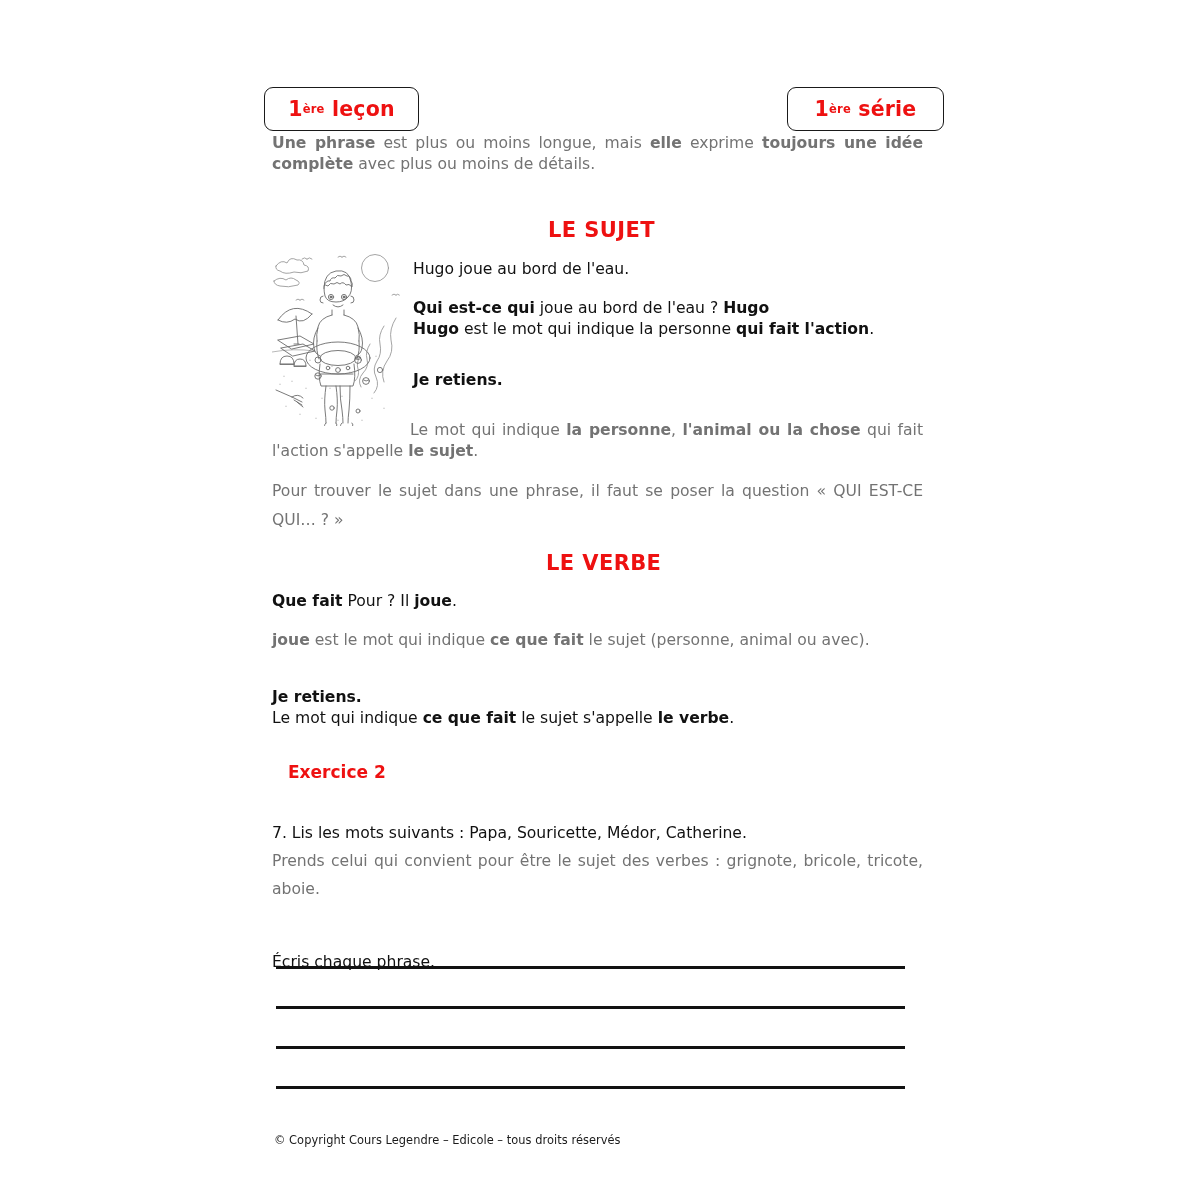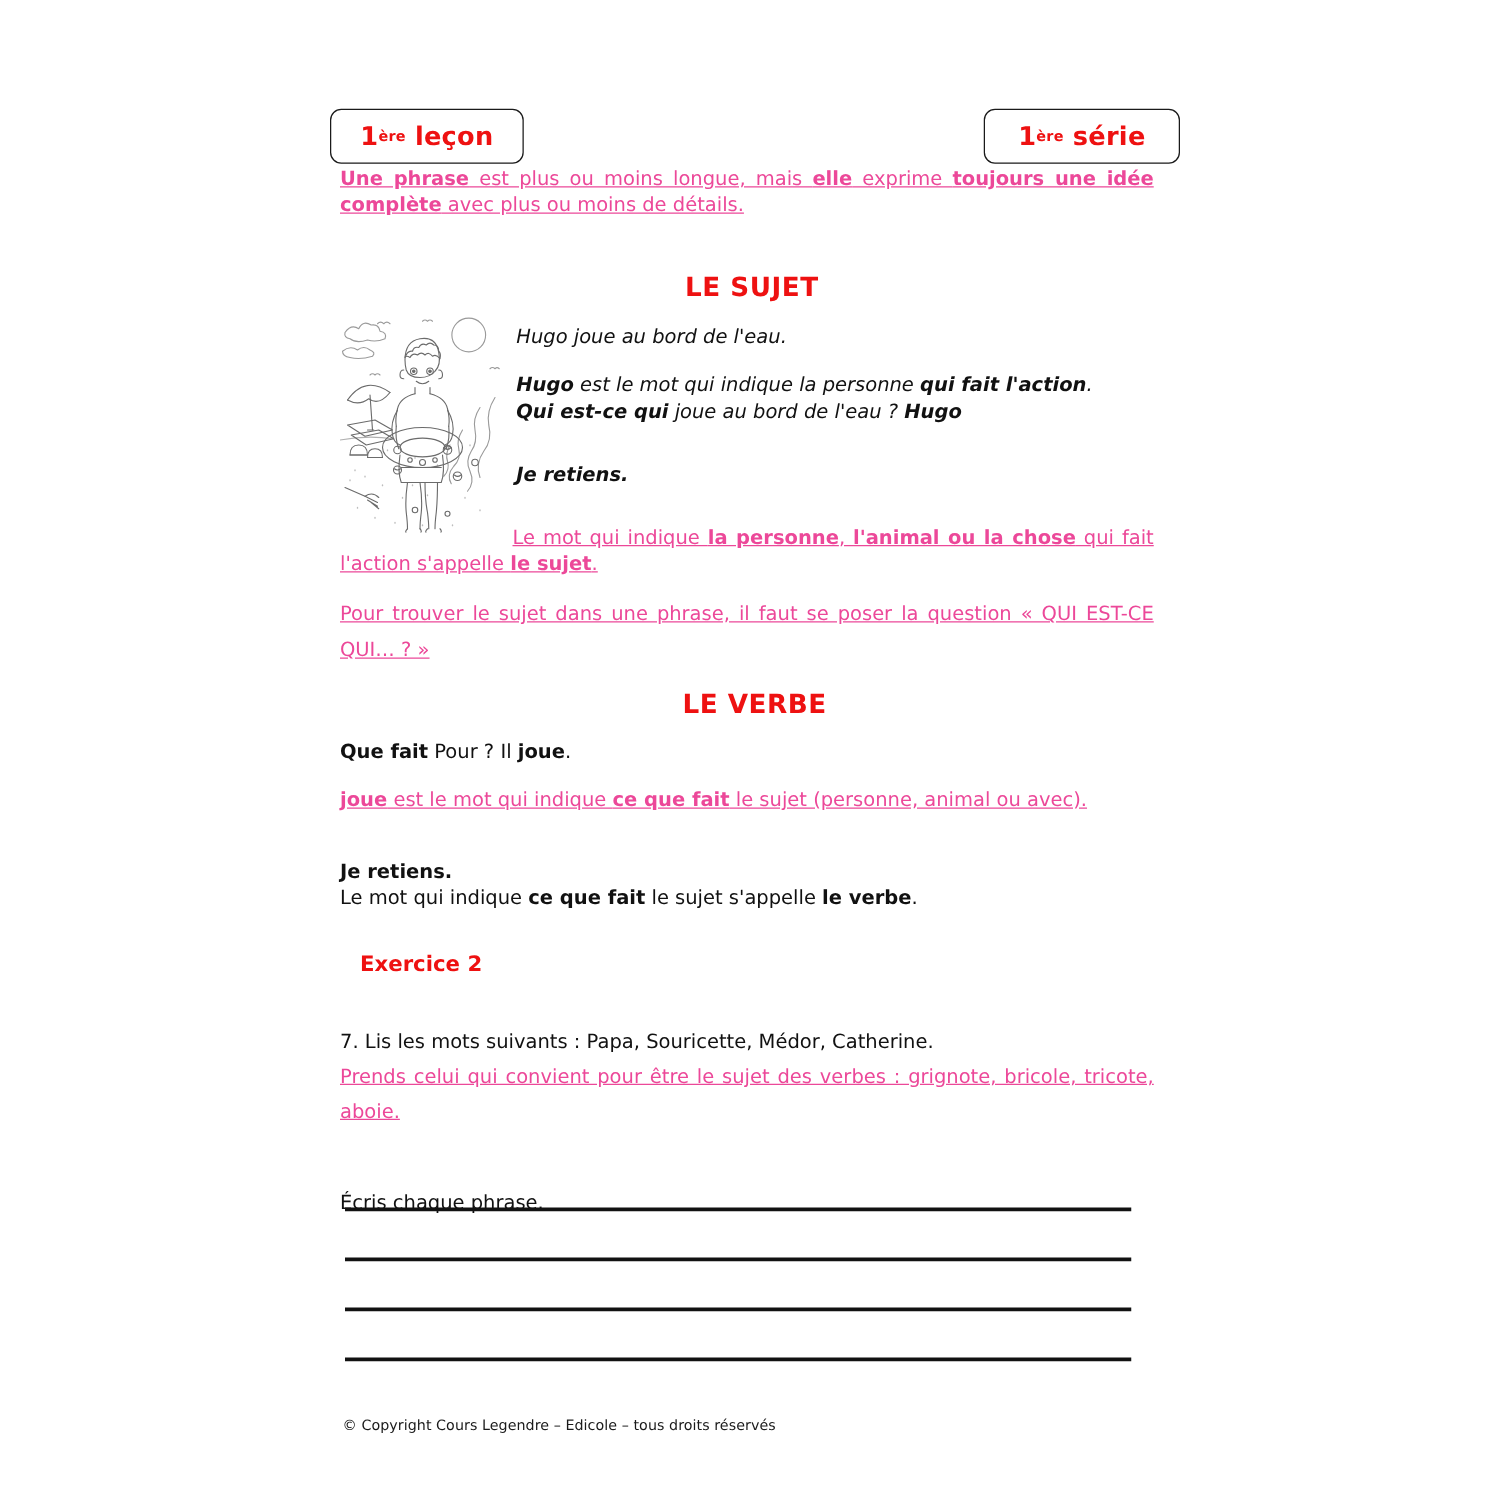--- a/index.html
+++ b/index.html
@@ -53,22 +53,21 @@
     position: absolute;
     left: 272px;
     width: 651px;
   }
 
   p.just {
     margin: 0;
     text-align: justify;
     font-size: 15.6px;
     line-height: 21px;
-    color: #ec4899;
-    text-decoration: underline;
+    color: #737373;
   }
   p.flow {
     margin: 0;
     text-align: left;
     font-size: 15.6px;
     line-height: 21px;
     color: #111;
   }
   b { font-weight: bold; }
 
@@ -95,21 +94,20 @@
     width: 128px;
     height: 178px;
   }
   .illus svg { display: block; }
 
   
   .beside {
     position: absolute;
     left: 413px;
     width: 510px;
-    font-style: italic;
   }
 
   
   .wline {
     position: absolute;
     left: 276px;
     width: 629px;
     height: 0;
     border-top: 3.2px solid #121212;
   }
@@ -239,22 +237,22 @@
         <path d="M70 175 q-3 3 0 4 q6 1 10 0 q2 -2 0 -4"></path>
       </g>
     </svg>
   </div>
 
   <div class="beside" style="top:259px;">
     <p class="flow">Hugo joue au bord de l'eau.</p>
   </div>
 
   <div class="beside" style="top:298px;">
+    <p class="flow"><b>Qui est-ce qui</b><span> joue au bord de l'eau ? </span><b>Hugo</b></p>
     <p class="flow"><b>Hugo</b><span> est le mot qui indique la personne </span><b>qui fait l'action</b><span>.</span></p>
-    <p class="flow"><b>Qui est-ce qui</b><span> joue au bord de l'eau ? </span><b>Hugo</b></p>
   </div>
 
   <div class="beside" style="top:370px;">
     <p class="flow"><b>Je retiens.</b></p>
   </div>
 
   <div class="col" style="top:420px;">
     <p class="just" style="text-indent:138px;"><span>Le mot qui indique </span><b>la personne</b><span>, </span><b>l'animal ou la chose</b><span> qui fait l'action s'appelle </span><b>le sujet</b><span>.</span></p>
   </div>
 

